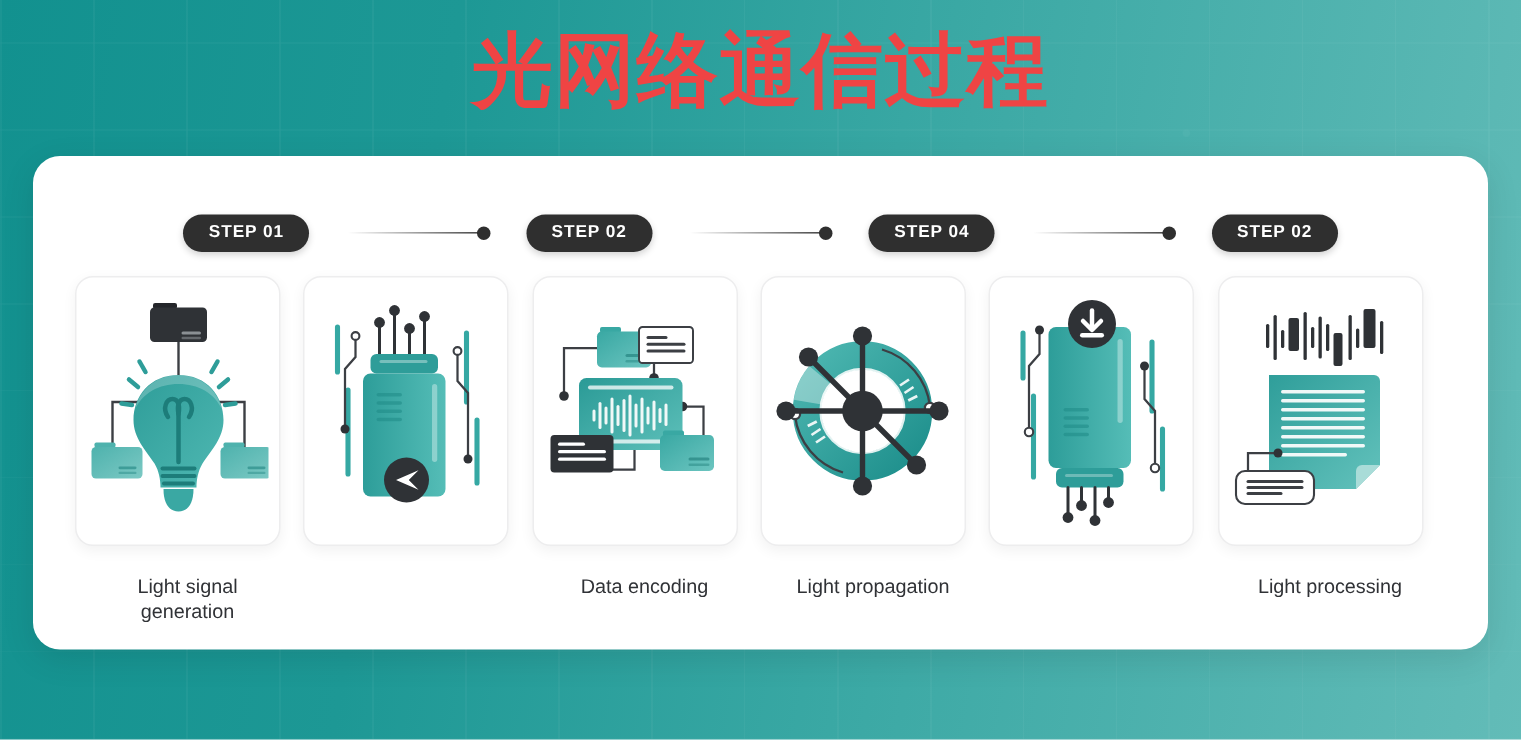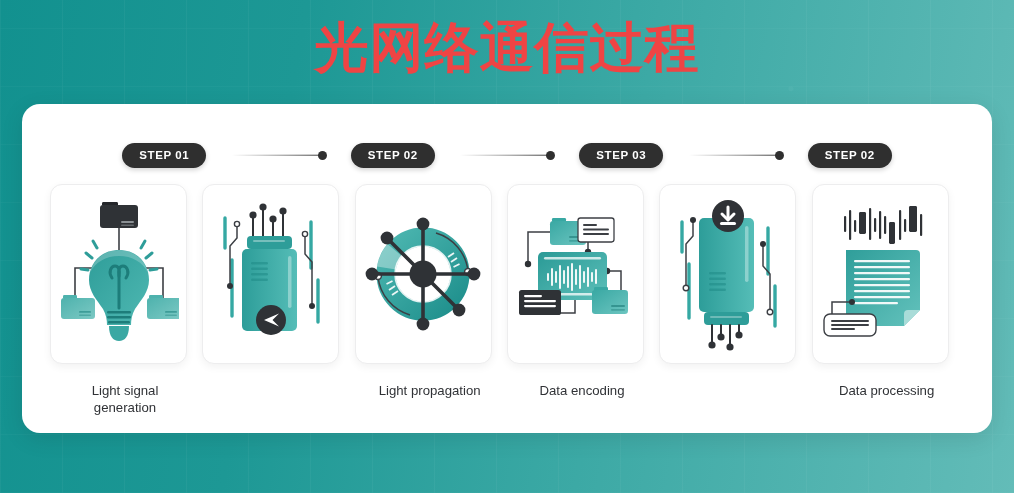--- a/index.html
+++ b/index.html
@@ -171,28 +171,28 @@
     </div>
 
     <div class="rail-cell">
       <div class="step-badge">STEP 02</div>
       <div class="connector">
         <div class="line"></div>
         <div class="dot"></div>
       </div>
     </div>
 
+
     <div class="rail-cell">
-      <div class="step-badge">STEP 03</div>
+      <div class="step-badge">STEP 04</div>
       <div class="connector">
         <div class="line"></div>
         <div class="dot"></div>
       </div>
     </div>
-
 
 
     <div class="rail-cell">
       <div class="step-badge">STEP 02</div>
     </div>
 
   </div>
 
   <div class="cards">
 
@@ -306,70 +306,20 @@
             <rect x="40" y="68" width="17" height="2.4" rx="1.2"></rect>
             <rect x="40" y="73.5" width="17" height="2.4" rx="1.2"></rect>
             <rect x="40" y="79" width="17" height="2.4" rx="1.2"></rect>
             <rect x="40" y="84.5" width="17" height="2.4" rx="1.2"></rect>
           </g>
 
           <circle cx="60" cy="126" r="15" fill="#2f3236"></circle>
           <path d="M53 126 L68 119.5 L61.5 126 L68 132.5 Z" fill="#ffffff"></path>
         </svg>
       </div>
-    </div>
-
-    <div class="card-cell">
-      <div class="icon-card">
-        <svg width="130" height="150" viewBox="0 0 130 150">
-          <defs>
-            <linearGradient id="g4ring" x1="0" y1="0" x2="1" y2="1">
-              <stop offset="0" stop-color="#4cb6b0"></stop>
-                <stop offset="1" stop-color="#1e8f8c"></stop>
-            </linearGradient>
-          </defs>
-
-          <circle cx="65" cy="75" r="37" fill="none" stroke="url(#g4ring)" stroke-width="19"></circle>
-          <circle cx="65" cy="75" r="37" fill="none" stroke="#ffffff" stroke-width="19" stroke-dasharray="20 212" stroke-dashoffset="-122" opacity=".35"></circle>
-          <circle cx="65" cy="75" r="28" fill="none" stroke="#ffffff" stroke-width="1.6" opacity=".85"></circle>
-
-          <g stroke="#ffffff" stroke-width="1.8" opacity=".9">
-            <path d="M90 58 L96 54"></path>
-              <path d="M93 63 L99 59"></path>
-              <path d="M95.5 68 L101.5 65"></path>
-            <path d="M40 92 L34 96"></path>
-              <path d="M37 87 L31 91"></path>
-              <path d="M34.5 82 L28.5 85"></path>
-          </g>
-
-          <path d="M78 34 A45 45 0 0 1 110 72" fill="none" stroke="#3c3f44" stroke-width="1.5"></path>
-          <path d="M52 116 A45 45 0 0 1 20 78" fill="none" stroke="#3c3f44" stroke-width="1.5"></path>
-          <circle cx="110" cy="73" r="3.4" fill="#ffffff" stroke="#3c3f44" stroke-width="1.5"></circle>
-          <circle cx="20" cy="77" r="3.4" fill="#ffffff" stroke="#3c3f44" stroke-width="1.5"></circle>
-
-          <g stroke="#2f3236" stroke-width="3.6" stroke-linecap="round">
-            <path d="M65 75 L65 27"></path>
-              <path d="M65 75 L65 123"></path>
-            <path d="M65 75 L16 75"></path>
-              <path d="M65 75 L114 75"></path>
-            <path d="M65 75 L31 41"></path>
-              <path d="M65 75 L99 109"></path>
-          </g>
-          <g fill="#2f3236">
-            <circle cx="65" cy="25" r="6.4"></circle>
-              <circle cx="65" cy="125" r="6.4"></circle>
-            <circle cx="14" cy="75" r="6.4"></circle>
-              <circle cx="116" cy="75" r="6.4"></circle>
-            <circle cx="29" cy="39" r="6.4"></circle>
-              <circle cx="101" cy="111" r="6.4"></circle>
-          </g>
-          <circle cx="65" cy="75" r="13.5" fill="#2f3236"></circle>
-        </svg>
-      </div>
-      <div class="caption">Light propagation</div>
     </div>
 
     <div class="card-cell">
       <div class="icon-card">
         <svg width="120" height="160" viewBox="0 0 120 160">
           <defs>
             <linearGradient id="g3wav" x1="0" y1="0" x2="1" y2="1">
               <stop offset="0" stop-color="#2a9a96"></stop>
                 <stop offset="1" stop-color="#5ec0ba"></stop>
             </linearGradient>
@@ -432,20 +382,70 @@
           <rect x="77" y="96" width="36" height="24" rx="3.2" fill="url(#g3fold)"></rect>
           <rect x="96" y="111" width="14" height="2" rx="1" fill="#22807d" opacity=".65"></rect>
           <rect x="96" y="115" width="14" height="1.7" rx=".85" fill="#22807d" opacity=".45"></rect>
         </svg>
       </div>
       <div class="caption">Data encoding</div>
     </div>
 
     <div class="card-cell">
       <div class="icon-card">
+        <svg width="130" height="150" viewBox="0 0 130 150">
+          <defs>
+            <linearGradient id="g4ring" x1="0" y1="0" x2="1" y2="1">
+              <stop offset="0" stop-color="#4cb6b0"></stop>
+                <stop offset="1" stop-color="#1e8f8c"></stop>
+            </linearGradient>
+          </defs>
+
+          <circle cx="65" cy="75" r="37" fill="none" stroke="url(#g4ring)" stroke-width="19"></circle>
+          <circle cx="65" cy="75" r="37" fill="none" stroke="#ffffff" stroke-width="19" stroke-dasharray="20 212" stroke-dashoffset="-122" opacity=".35"></circle>
+          <circle cx="65" cy="75" r="28" fill="none" stroke="#ffffff" stroke-width="1.6" opacity=".85"></circle>
+
+          <g stroke="#ffffff" stroke-width="1.8" opacity=".9">
+            <path d="M90 58 L96 54"></path>
+              <path d="M93 63 L99 59"></path>
+              <path d="M95.5 68 L101.5 65"></path>
+            <path d="M40 92 L34 96"></path>
+              <path d="M37 87 L31 91"></path>
+              <path d="M34.5 82 L28.5 85"></path>
+          </g>
+
+          <path d="M78 34 A45 45 0 0 1 110 72" fill="none" stroke="#3c3f44" stroke-width="1.5"></path>
+          <path d="M52 116 A45 45 0 0 1 20 78" fill="none" stroke="#3c3f44" stroke-width="1.5"></path>
+          <circle cx="110" cy="73" r="3.4" fill="#ffffff" stroke="#3c3f44" stroke-width="1.5"></circle>
+          <circle cx="20" cy="77" r="3.4" fill="#ffffff" stroke="#3c3f44" stroke-width="1.5"></circle>
+
+          <g stroke="#2f3236" stroke-width="3.6" stroke-linecap="round">
+            <path d="M65 75 L65 27"></path>
+              <path d="M65 75 L65 123"></path>
+            <path d="M65 75 L16 75"></path>
+              <path d="M65 75 L114 75"></path>
+            <path d="M65 75 L31 41"></path>
+              <path d="M65 75 L99 109"></path>
+          </g>
+          <g fill="#2f3236">
+            <circle cx="65" cy="25" r="6.4"></circle>
+              <circle cx="65" cy="125" r="6.4"></circle>
+            <circle cx="14" cy="75" r="6.4"></circle>
+              <circle cx="116" cy="75" r="6.4"></circle>
+            <circle cx="29" cy="39" r="6.4"></circle>
+              <circle cx="101" cy="111" r="6.4"></circle>
+          </g>
+          <circle cx="65" cy="75" r="13.5" fill="#2f3236"></circle>
+        </svg>
+      </div>
+      <div class="caption">Light propagation</div>
+    </div>
+
+    <div class="card-cell">
+      <div class="icon-card">
         <svg width="120" height="160" viewBox="0 0 120 160">
           <defs>
             <linearGradient id="g5body" x1="0" y1="0" x2="1" y2="0">
               <stop offset="0" stop-color="#2d9d99"></stop>
                 <stop offset="1" stop-color="#55bdb7"></stop>
             </linearGradient>
           </defs>
 
           <g stroke="#35a8a3" stroke-width="3.4" stroke-linecap="round">
             <path d="M14 28 L14 58"></path>
@@ -539,17 +539,17 @@
           <circle cx="32" cy="108" r="3" fill="#2f3236"></circle>
 
           <rect x="4" y="120" width="52" height="22" rx="6" fill="#ffffff" stroke="#3c3f44" stroke-width="1.4"></rect>
           <g fill="#3c3f44">
             <rect x="11" y="126" width="38" height="2" rx="1"></rect>
             <rect x="11" y="130" width="38" height="2" rx="1"></rect>
             <rect x="11" y="134" width="24" height="2" rx="1"></rect>
           </g>
         </svg>
       </div>
-      <div class="caption">Data processing</div>
+      <div class="caption">Light processing</div>
     </div>
 
   </div>
 </div>
 
 </body></html>

